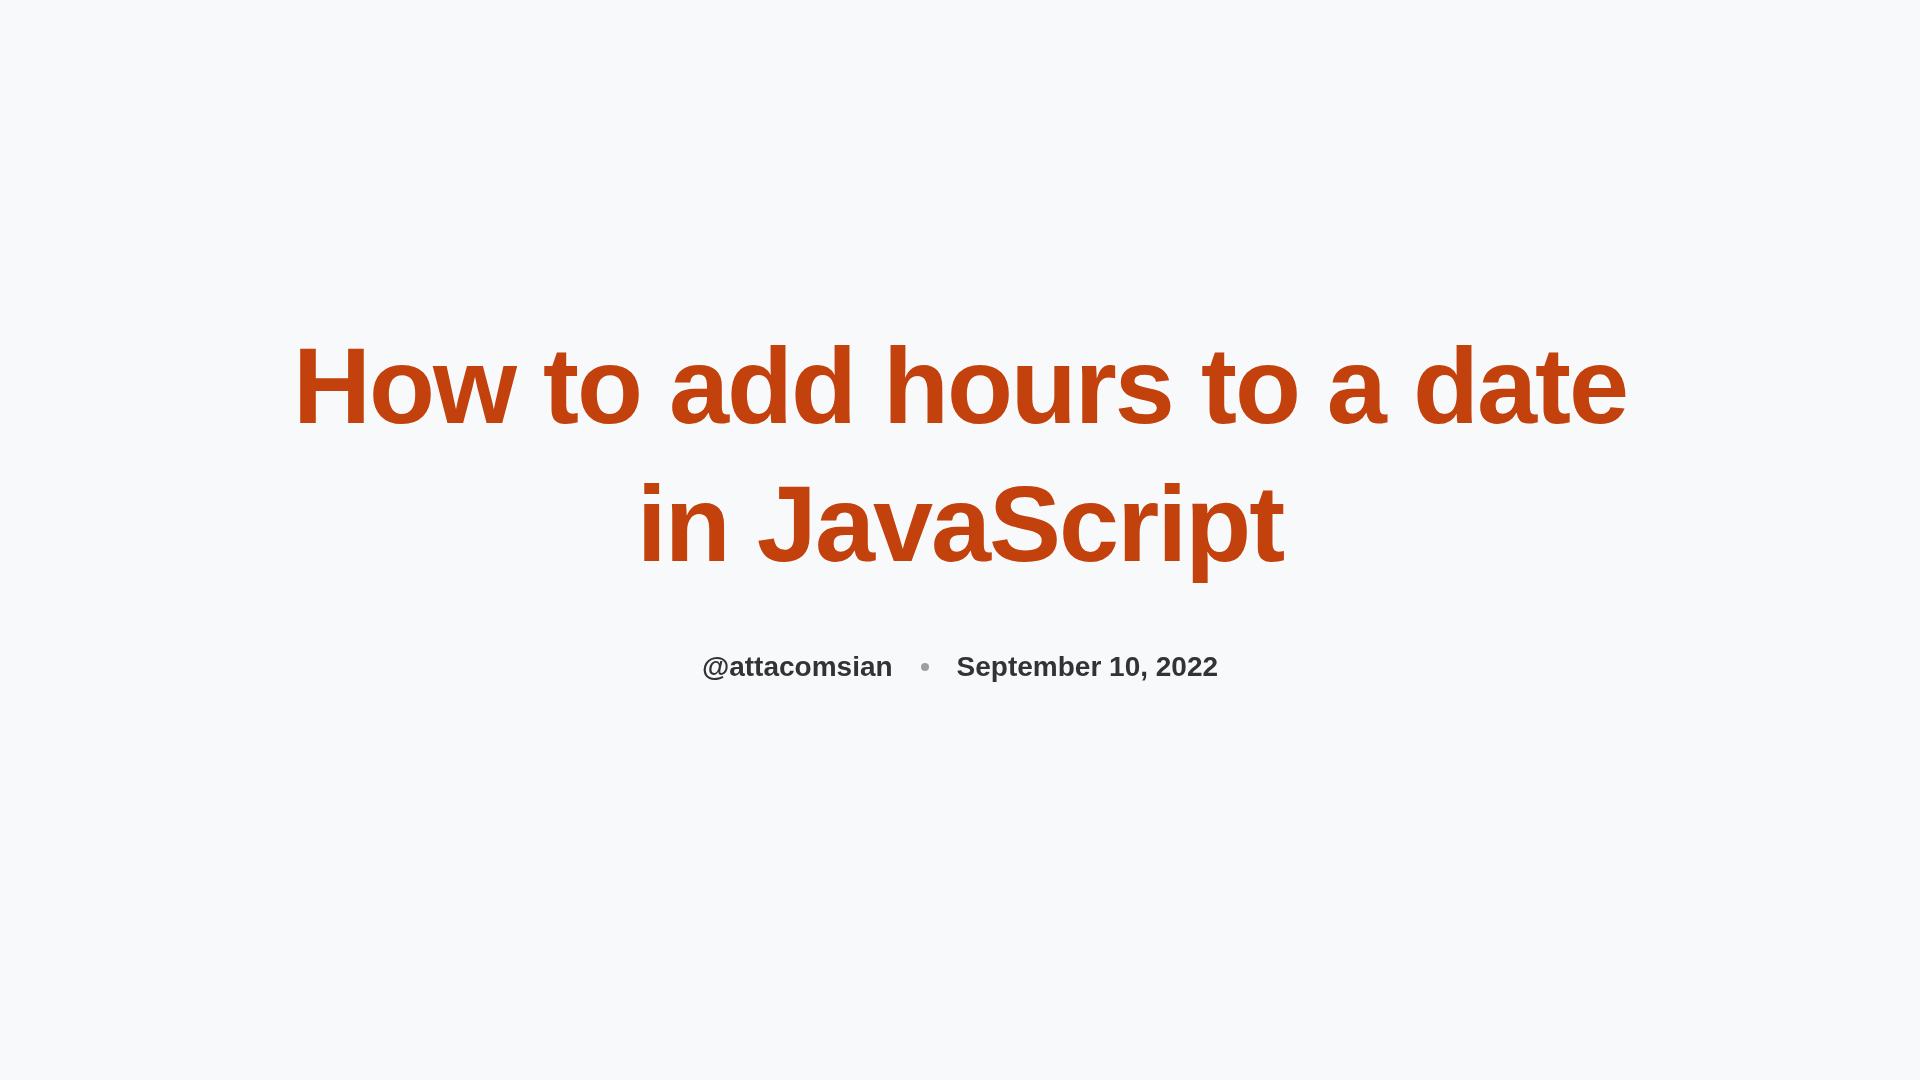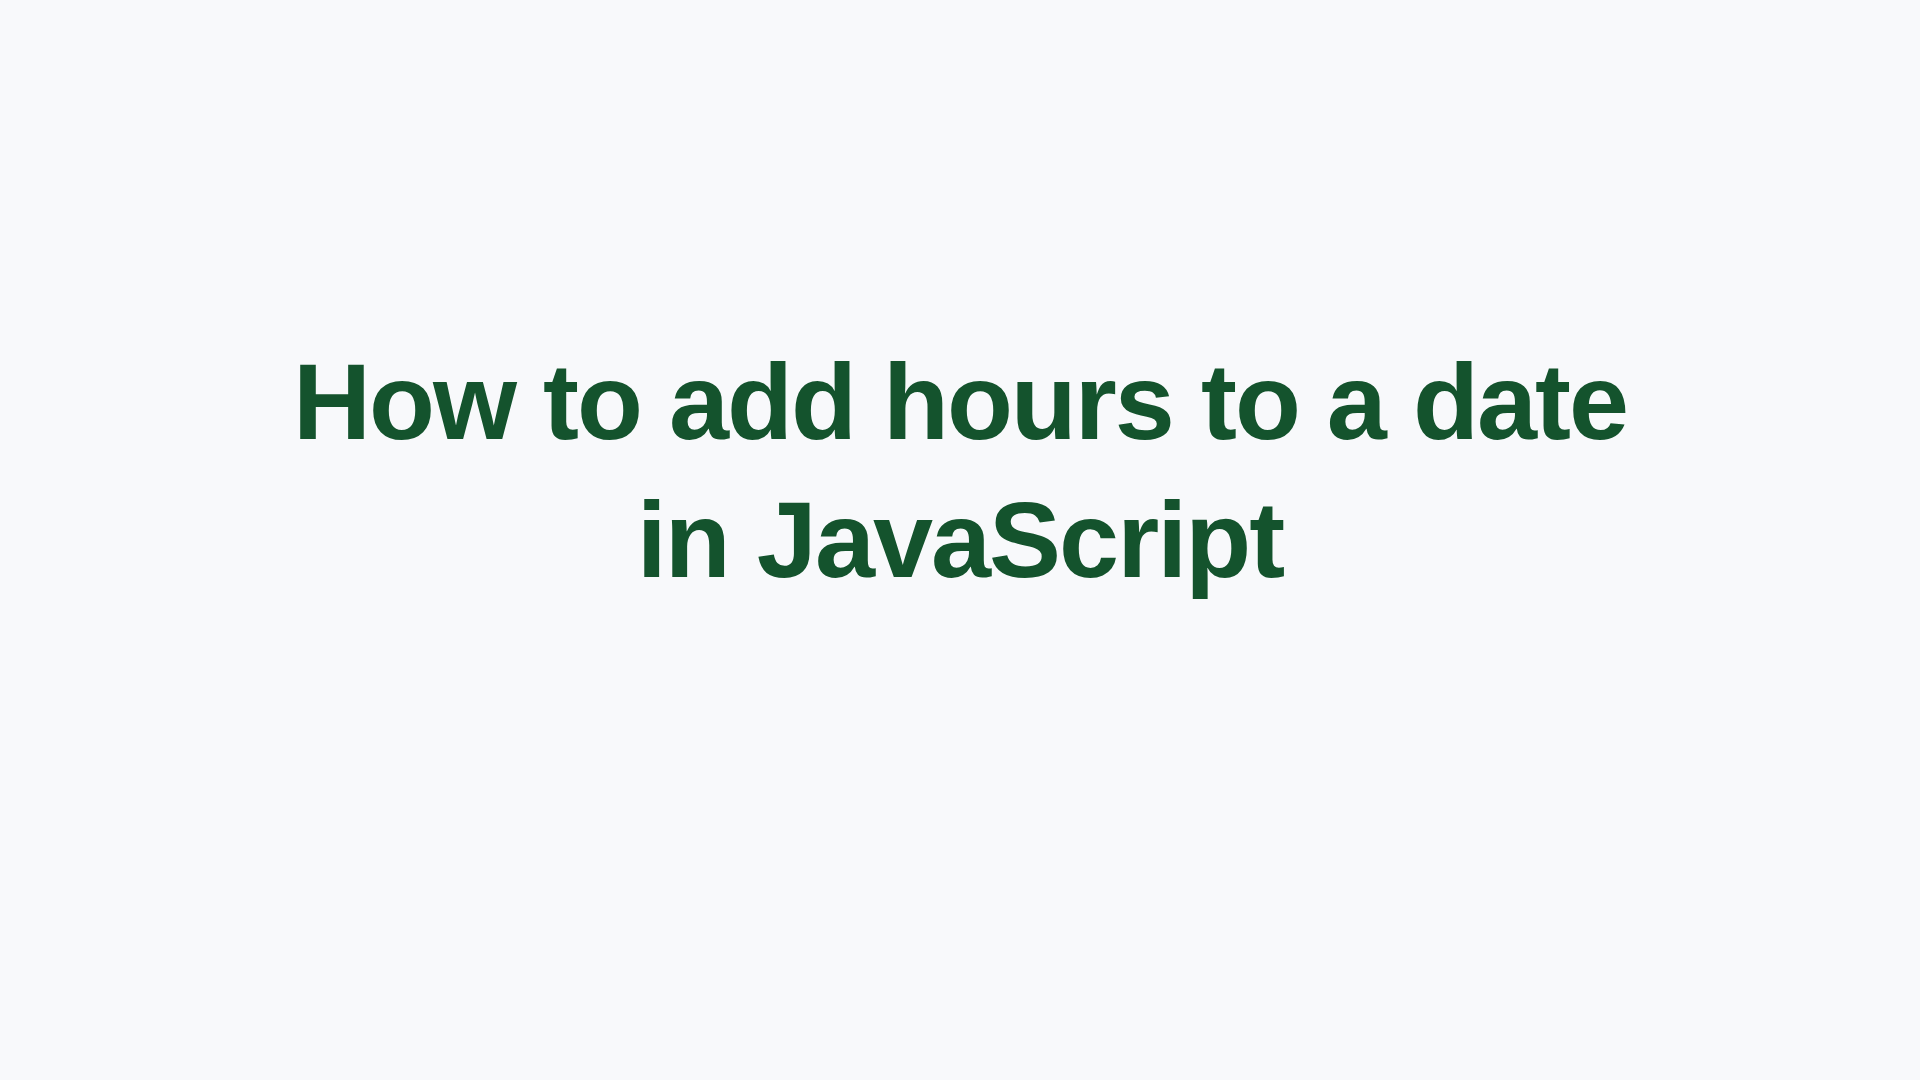--- a/index.html
+++ b/index.html
@@ -22,21 +22,21 @@
     
     .container {
       text-align: center;
       max-width: 1400px;
       transform: translateY(-40px);
     }
     
     .title {
       font-size: 108px;
       font-weight: 800;
-      color: #14532d;
+      color: #c2410c;
       line-height: 1.28;
       letter-spacing: -2px;
       margin-bottom: 58px;
     }
     
     .meta {
       display: flex;
       justify-content: center;
       align-items: center;
       gap: 28px;
@@ -51,13 +51,18 @@
       background-color: #9ca0a4;
       border-radius: 50%;
       display: inline-block;
     }
   </style>
 </head>
 <body>
 
 <div class="container">
   <h1 class="title">How to add hours to a date in JavaScript</h1>
+  <div class="meta">
+    <span>@attacomsian</span>
+    <span class="separator"></span>
+    <span>September 10, 2022</span>
+  </div>
 </div>
 
 </body></html>

